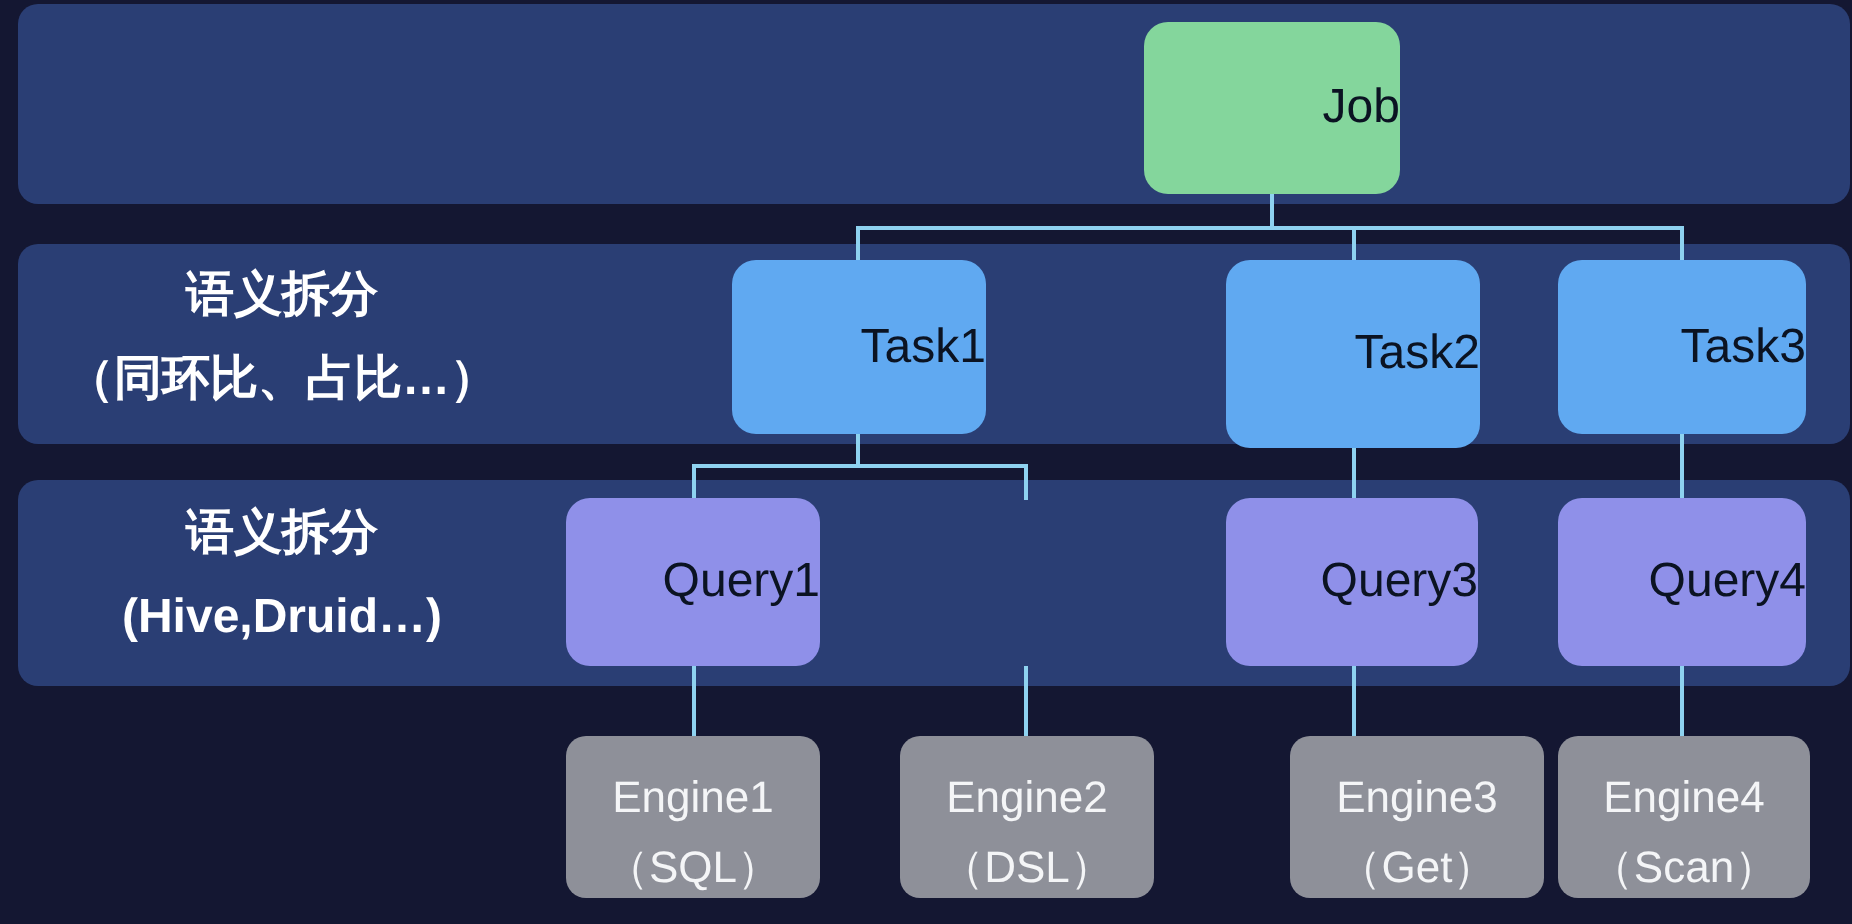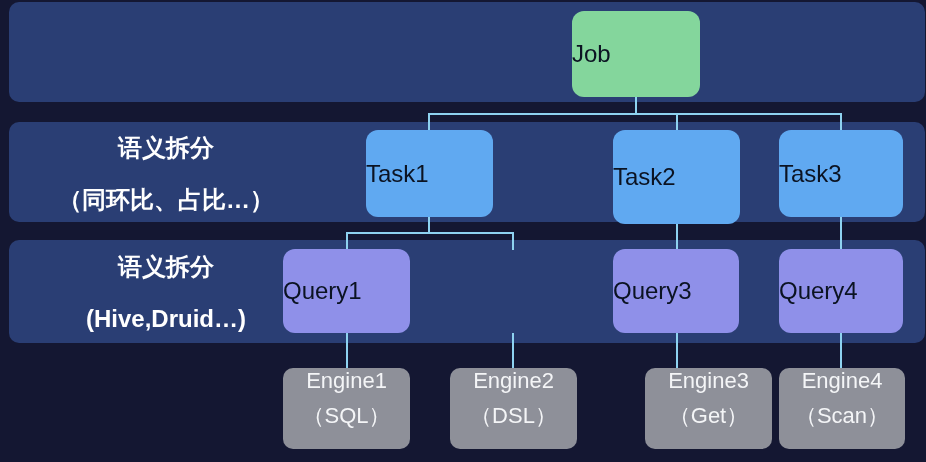--- a/index.html
+++ b/index.html
@@ -12,26 +12,26 @@
     position:absolute; left:9px; width:916px;
     background:var(--band,#2a3e74); border-radius:10px;
   }
   .band-job   { top:2px;   height:100px; }
   .band-task  { top:122px; height:100px; }
   .band-query { top:240px; height:103px; }
 
   .row-label {
     position:absolute; left:10px; width:262px;
     display:flex; flex-direction:column; align-items:center;
-    color:#ffffff; font-weight:bold; font-size:24px; line-height:28px;padding-left:25px;
+    color:#ffffff; font-weight:bold; font-size:24px; line-height:28px;
   }
-  .row-label .l2 { margin-top:24px; }
+  .row-label .l2 { margin-top:14px; }
 
   .node {
-    position:absolute; display:flex; align-items:center; justify-content:flex-start;
+    position:absolute; display:flex; align-items:center; justify-content:flex-end;
     border-radius:12px; font-size:24px; color:#0b1322; z-index:3;
   }
   .node-job    { background:var(--job,#84d69c); }
   .node-task   { background:var(--task,#60a9f1); }
   .node-query  { background:var(--query,#8f90e9); }
   .node-engine {
     background:var(--engine,#8e9099); color:#f4f5f7;
     flex-direction:column; font-size:22px; border-radius:10px;
   }
   .node-engine .sub { margin-top:7px; }

